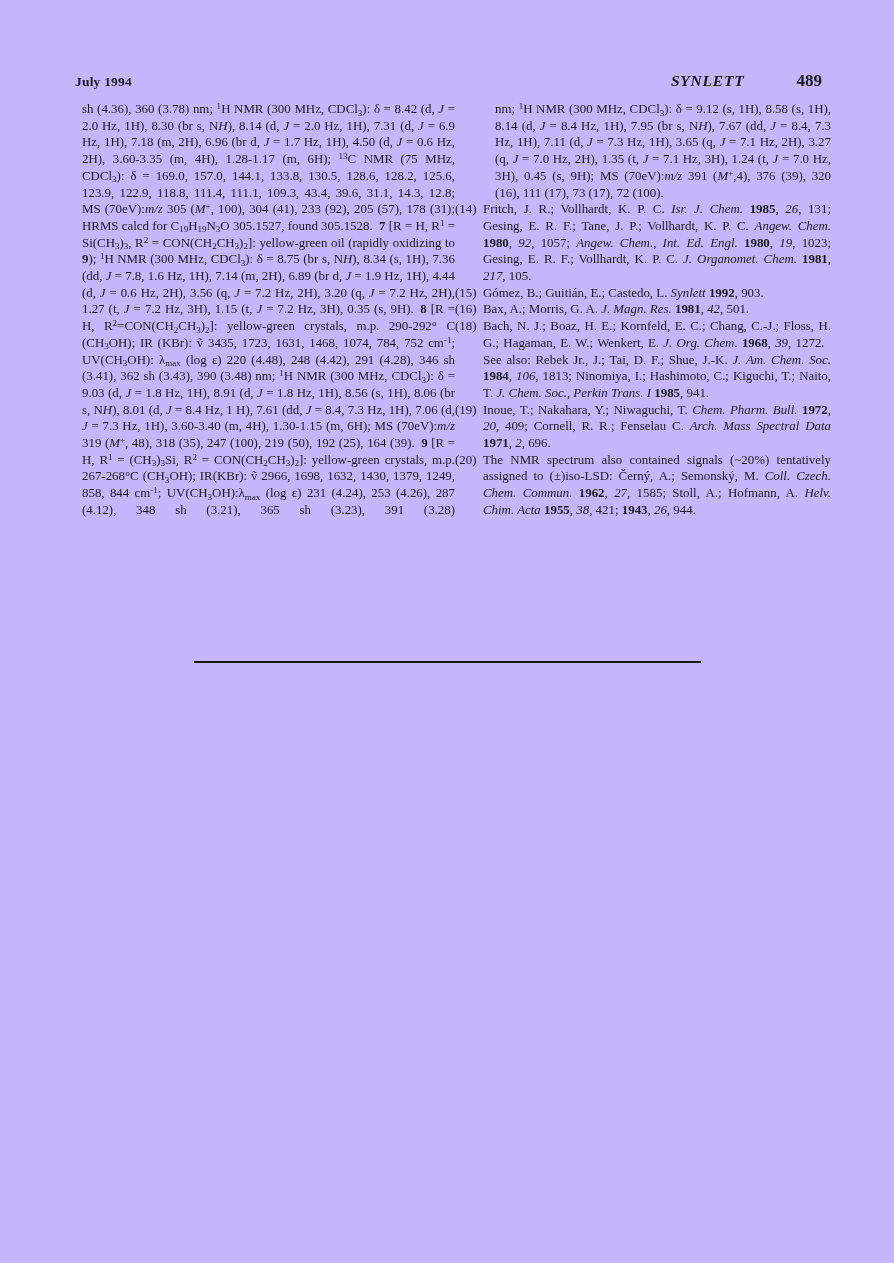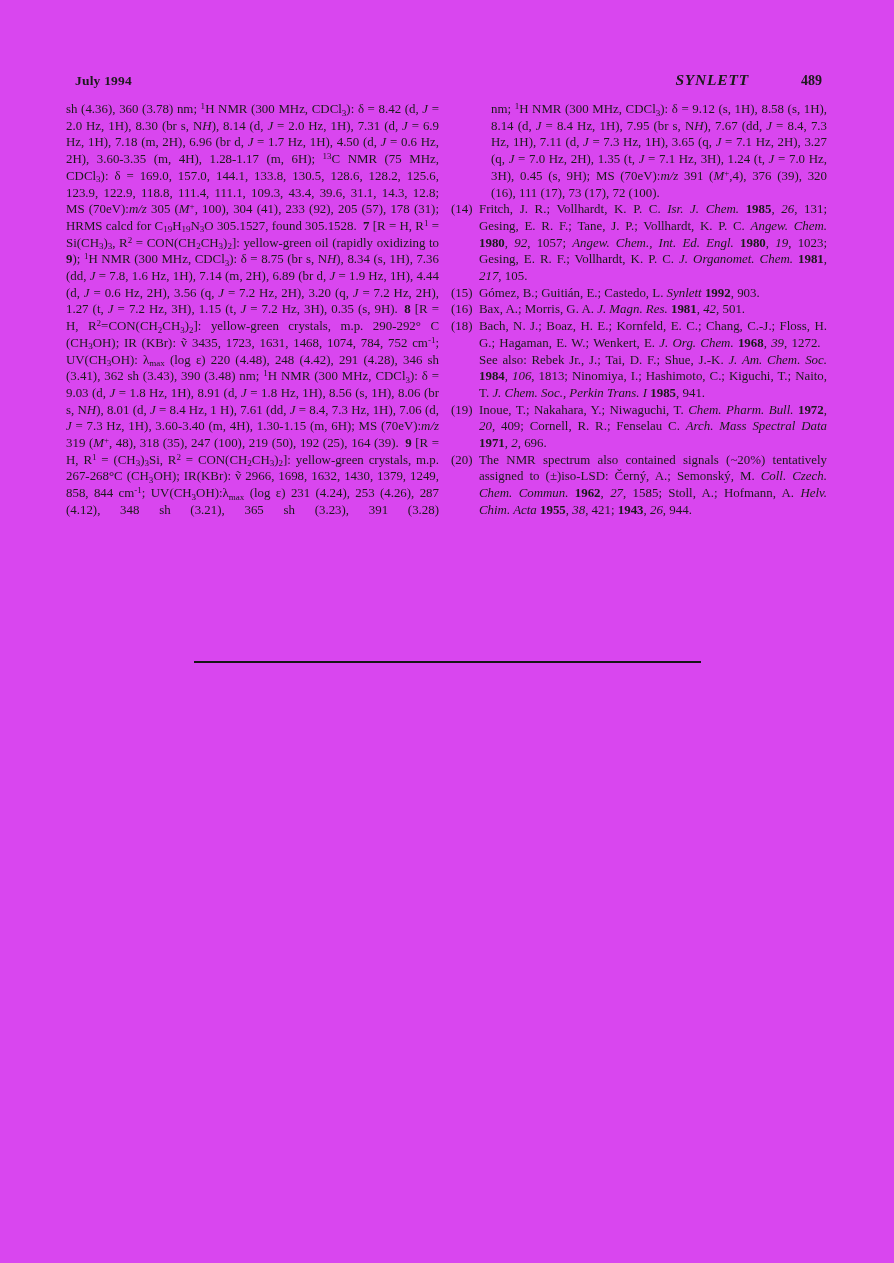--- a/index.html
+++ b/index.html
@@ -1,21 +1,21 @@
 <!DOCTYPE html>
 <html><head>
 <meta charset="utf-8">
 <style>
   html, body { margin: 0; padding: 0; background: #e8e8e8; }
   .page {
     position: relative;
     width: 894px;
     height: 1263px;
     margin: 0 auto;
-    background: #d946ef;
+    background: #c4b5fd;
     font-family: "Liberation Serif", serif;
     color: #1b1b1b;
     overflow: hidden;
   }
   .page-header {
     position: absolute;
     top: 71px;
     left: 75px;
     width: 747px;
     display: flex;
@@ -32,30 +32,30 @@
     align-items: baseline;
     gap: 52px;
   }
   .header-journal {
     font-size: 15.5px;
     font-style: italic;
     font-weight: 700;
     letter-spacing: 0.8px;
   }
   .header-pagenum {
-    font-size: 14px;
+    font-size: 17px;
     font-weight: 700;
   }
   .columns {
     position: absolute;
     top: 101px;
-    left: 66px;
+    left: 82px;
     width: 761px;
     display: flex;
-    gap: 12px;
+    gap: 0;
   }
   .col { font-size: 12.9px; line-height: 16.7px; }
   .col-left  { width: 373px; }
   .col-right { width: 376px; }
   .body-par {
     margin: 0;
     text-align: justify;
   }
   .justify-last { text-align-last: justify; }
   .cont-par { margin-left: 40px; }

